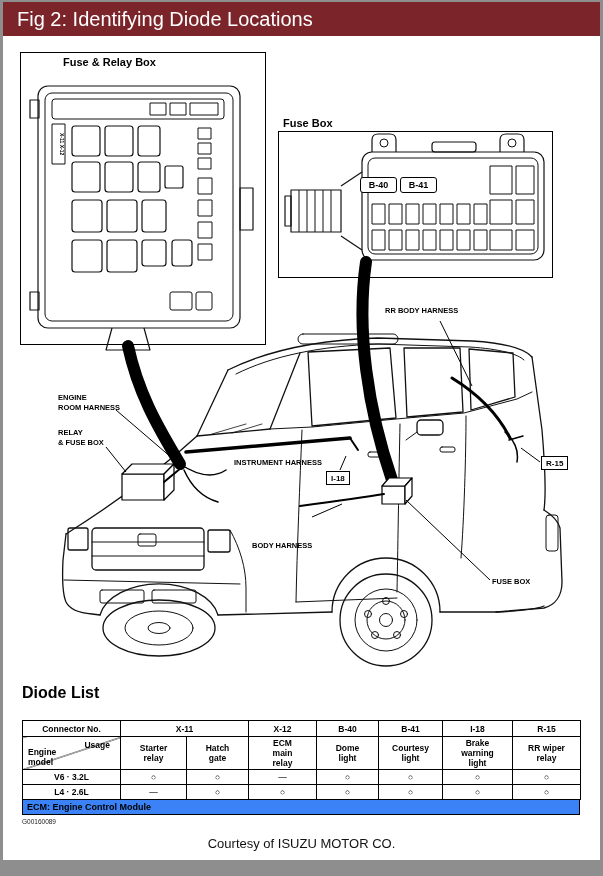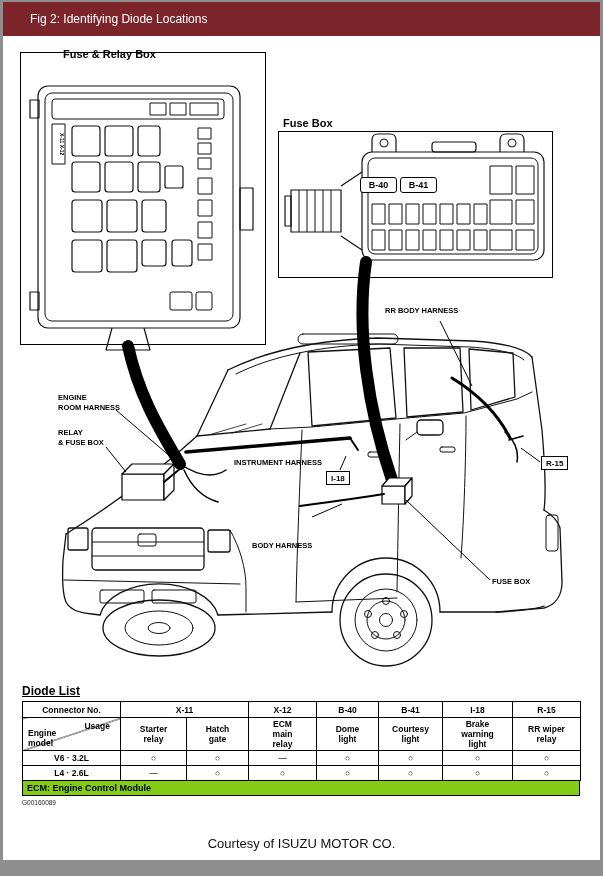--- a/index.html
+++ b/index.html
@@ -1,47 +1,47 @@
 <!DOCTYPE html>
 <html><head>
 <meta charset="utf-8">
 <style>
   * { margin:0; padding:0; box-sizing:border-box; }
   body { font-family:"Liberation Sans", sans-serif; background:#fff; }
   .frame { position:relative; width:603px; height:876px; background:#8e8e8e; overflow:hidden; }
   .titlebar { position:absolute; left:3px; top:2px; width:597px; height:34px; background:#7b252a;
-              color:#fff; font-size:12px; line-height:34px; padding-left:27px; z-index:1; }
+              color:#fff; font-size:20px; line-height:34px; padding-left:14px; z-index:1; }
   .content { position:absolute; left:3px; top:36px; width:597px; height:824px; background:#ffffff; z-index:0; }
   .art { position:absolute; left:0; top:0; z-index:2; }
   .panel { position:absolute; border:1px solid #000; z-index:1; background:transparent; }
   .lbl { position:absolute; z-index:3; font-weight:bold; color:#000; }
   .boxtitle { font-size:11px; }
   .callout { font-size:7.5px; line-height:9.5px; white-space:pre-line; }
   .tag { position:absolute; z-index:3; border:1px solid #000; background:#fff; font-size:8px;
          font-weight:bold; padding:1.5px 4px; line-height:9px; }
   .slot { position:absolute; z-index:3; border:1px solid #000; border-radius:3px; background:#fff;
           width:37px; height:16px; font-size:9px; font-weight:bold; text-align:center; line-height:14px; }
   .vlabel { position:absolute; left:53px; top:125px; width:12px; height:38px; z-index:3;
             font-size:5px; font-weight:bold; writing-mode:vertical-rl; text-align:center; overflow:hidden; }
   .diode-area { position:absolute; left:22px; top:684px; width:558px; z-index:3; }
-  .diode-title { font-weight:bold; font-size:12px; margin-bottom:3px;text-decoration:underline; }
+  .diode-title { font-weight:bold; font-size:16px; margin-bottom:18px; }
   table.diode { border-collapse:collapse; table-layout:fixed; width:558px; }
   table.diode td { border:1px solid #000; text-align:center; vertical-align:middle;
                    font-size:8.5px; padding:1px 13px; color:#000; }
   .r-conn td { height:16px; font-weight:bold; }
   .r-usage td { height:32px; font-weight:bold; line-height:10px; }
   .r-model td { height:15px; }
   .model { font-weight:bold; }
   .mark { font-size:9.5px; }
   .diag { position:relative;
           background:linear-gradient(to bottom right, #fff calc(50% - 0.7px), #000 50%, #fff calc(50% + 0.7px)); }
   .diag .usage { position:absolute; top:3px; right:10px; }
   .diag .engine { position:absolute; bottom:2px; left:5px; text-align:left; white-space:pre-line; }
   .ecm-note { border:1px solid #000; border-top:none; font-weight:bold; font-size:9px;
-              text-align:left; padding:2px 4px; background:#84cc16; }
+              text-align:left; padding:2px 4px; background:#3b82f6; }
   .gnum { font-size:6.5px; margin-top:3px; color:#222; }
   .footer { position:absolute; left:3px; top:836px; width:597px; text-align:center;
             font-size:13px; z-index:3; color:#111; }
 </style>
 </head>
 <body>
 
 <div class="frame">
 
   <div class="titlebar">
@@ -202,21 +202,21 @@
       <path d="M116,410 L172,458"></path>
       <path d="M106,447 L126,472"></path>
       <path d="M340,470 L346,456"></path>
       <path d="M312,517 L342,504"></path>
       <path d="M540,462 L521,448"></path>
       <path d="M490,580 L406,500"></path>
     </g>
   </svg>
 
   <div class="panel" style="left:20px; top:52px; width:246px; height:293px;"></div>
-  <div class="lbl boxtitle" style="left:28px; top:48px;padding-left:35px;">Fuse &amp; Relay Box</div>
+  <div class="lbl boxtitle" style="left:28px; top:56px;padding-left:35px;">Fuse &amp; Relay Box</div>
   <div class="vlabel">X-11 X-12</div>
 
   <div class="lbl boxtitle" style="left:283px; top:117px;">Fuse Box</div>
   <div class="panel" style="left:278px; top:131px; width:275px; height:147px;"></div>
   <div class="slot" style="left:360px; top:177px;">B-40</div>
   <div class="slot" style="left:400px; top:177px;">B-41</div>
 
   <div class="lbl callout" style="left:385px; top:306px;">RR BODY HARNESS</div>
   <div class="lbl callout" style="left:58px; top:393px;">ENGINE
 ROOM HARNESS</div>

